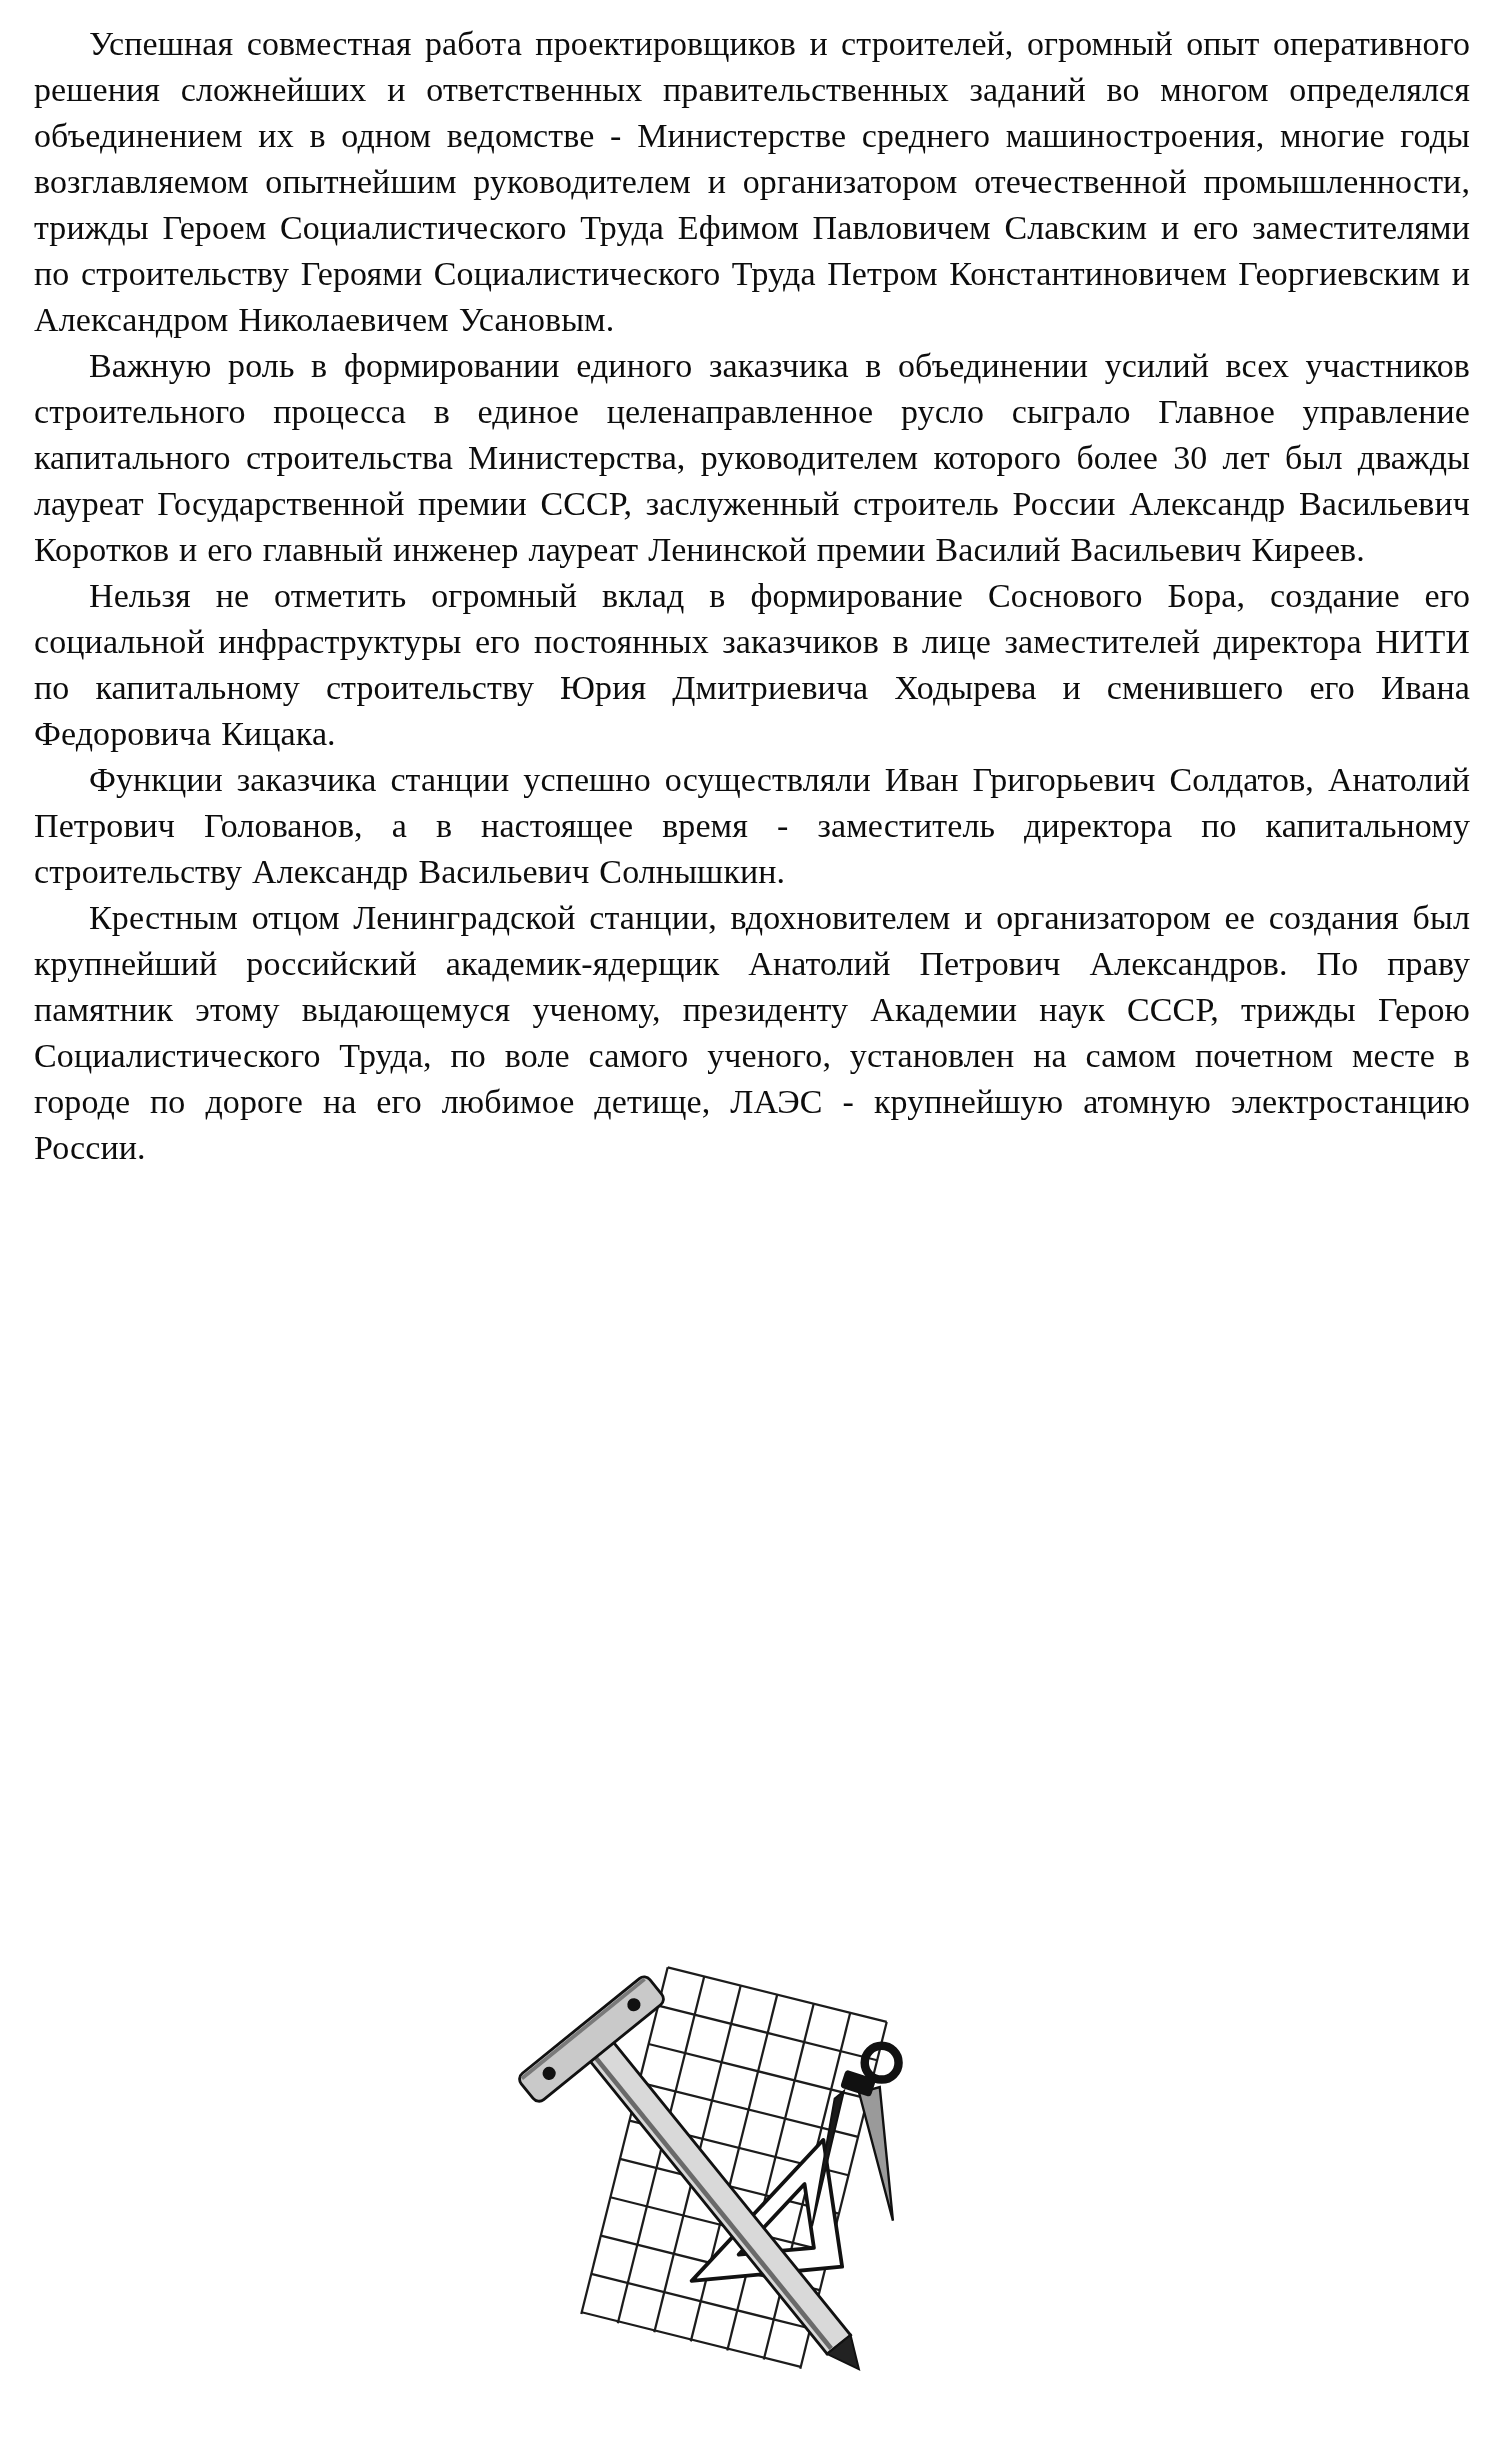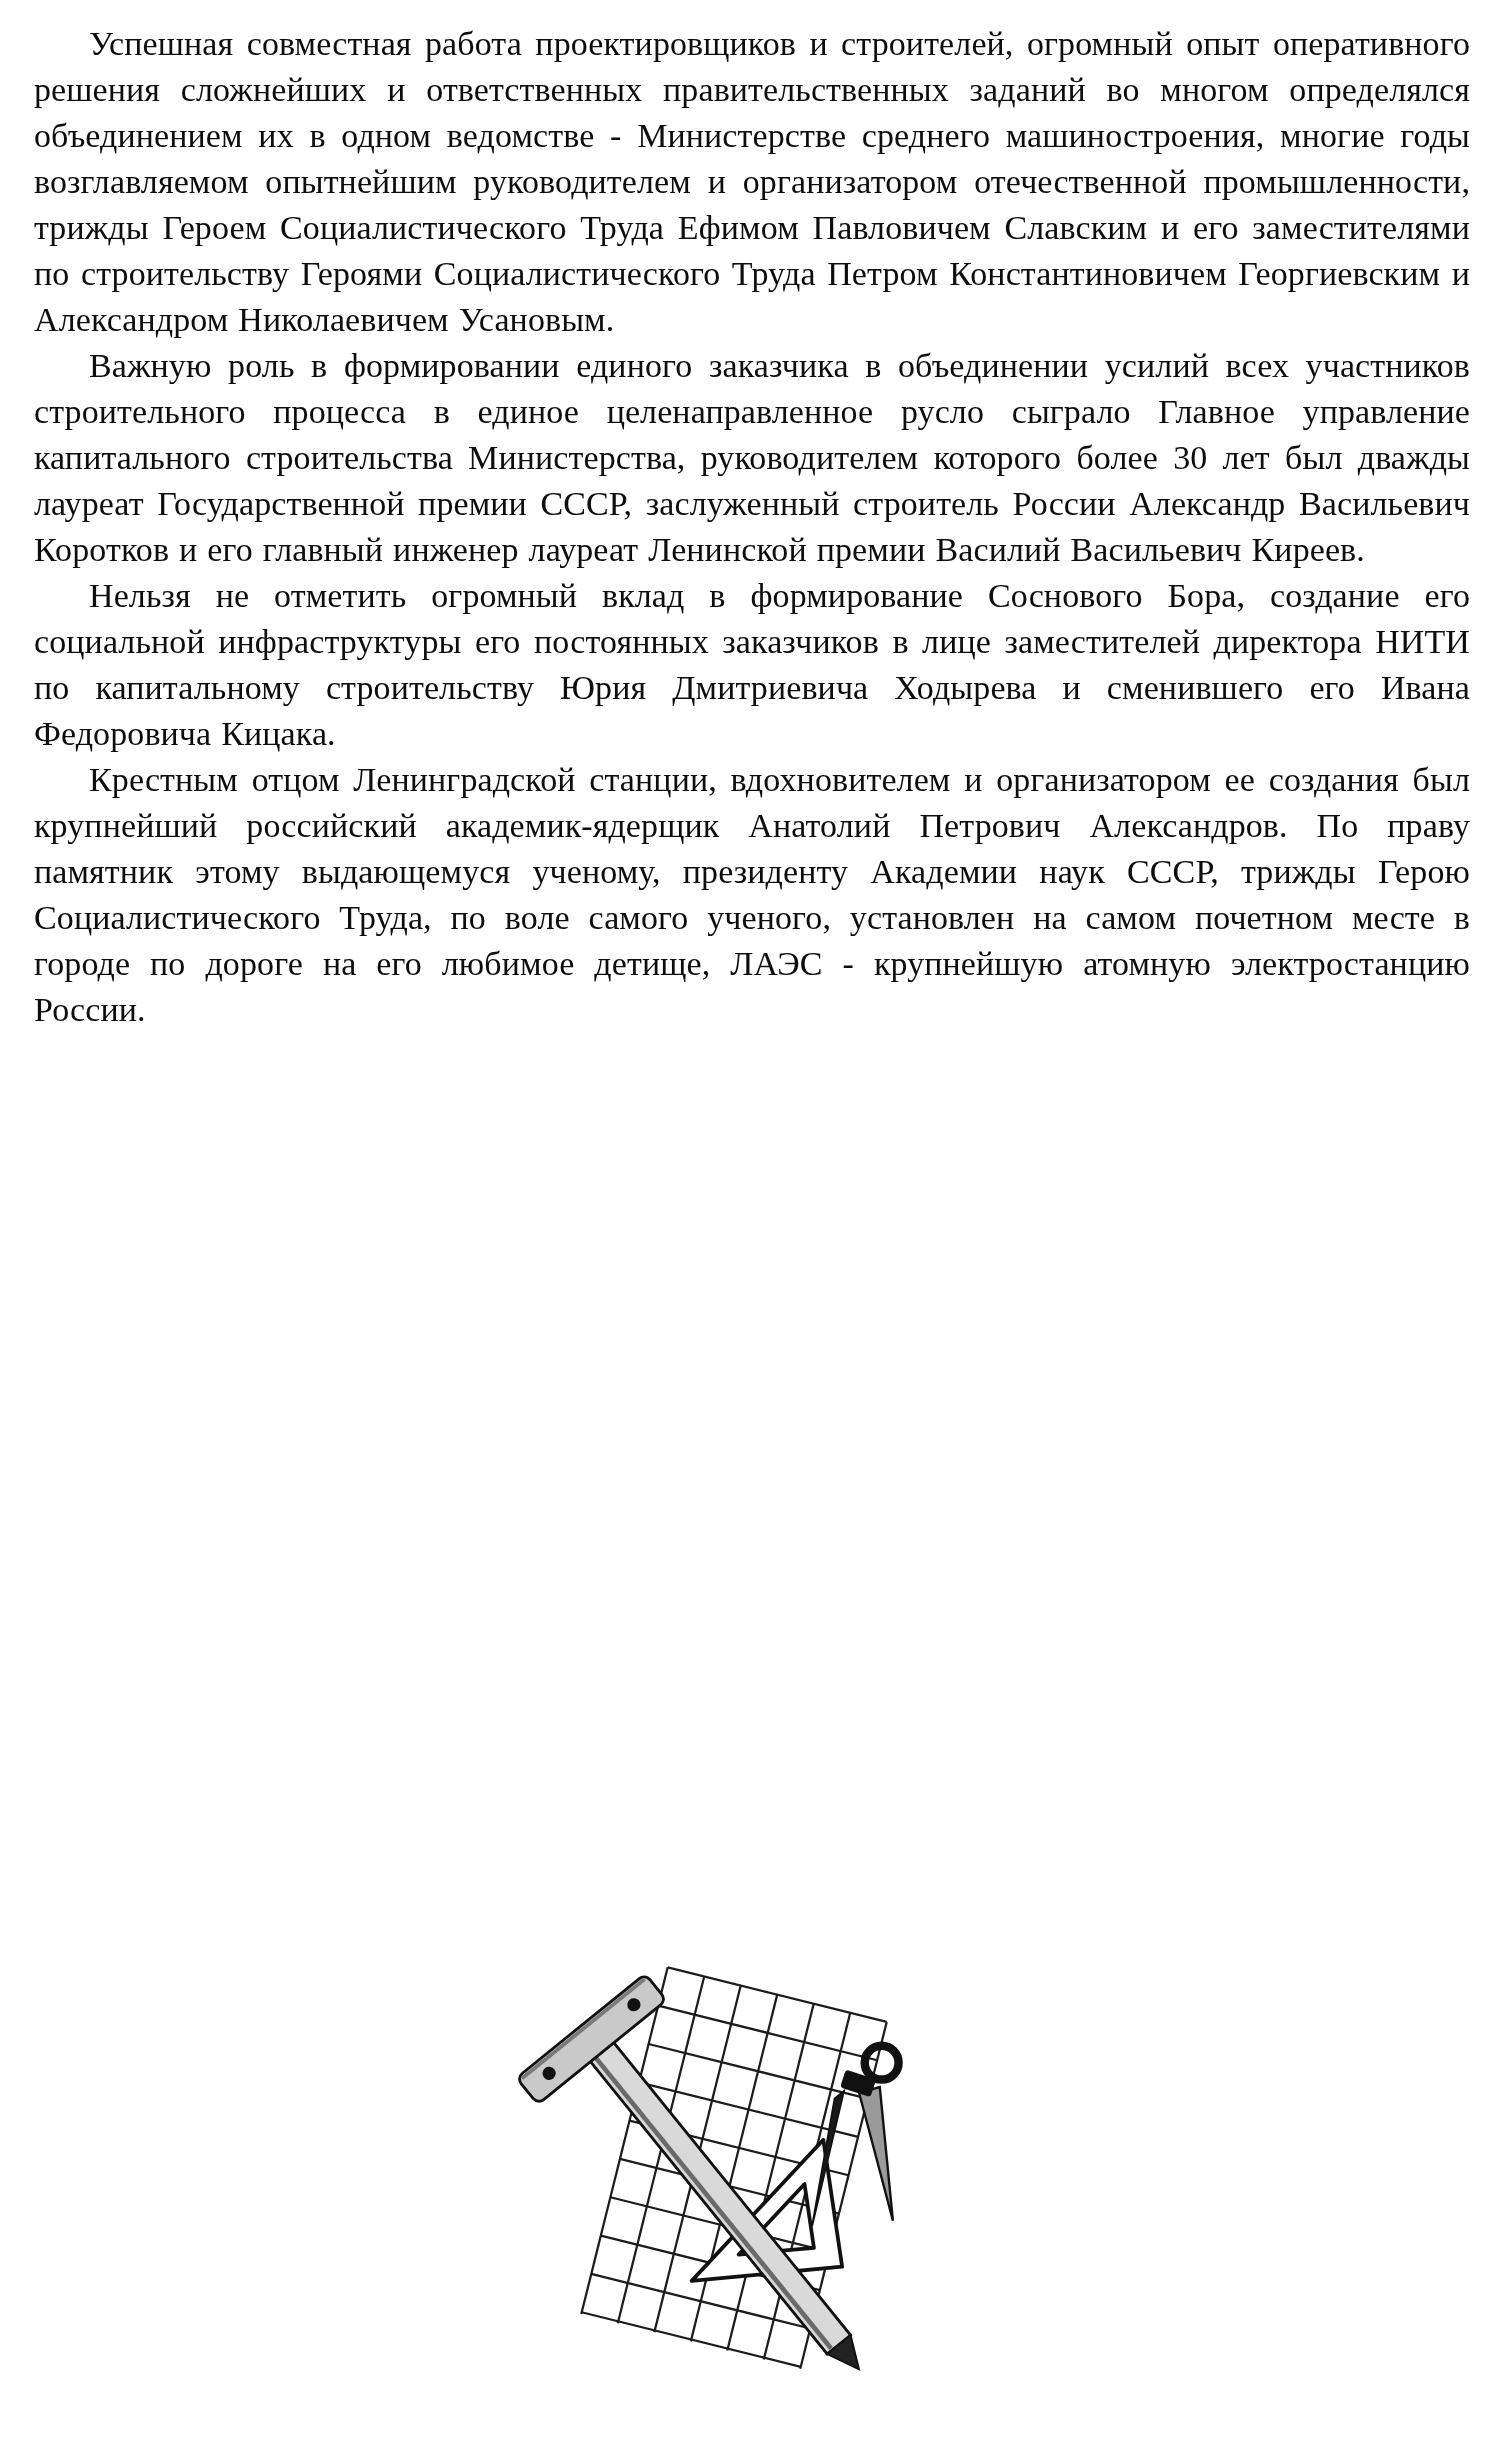--- a/index.html
+++ b/index.html
@@ -49,20 +49,21 @@
 </style>
 </head>
 <body>
 
 <div class="page">
 
   <div class="text-block">
     <p class="para">Успешная совместная работа проектировщиков и строителей, огромный опыт оперативного решения сложнейших и ответственных правительственных заданий во многом определялся объединением их в одном ведомстве - Министерстве среднего машиностроения, многие годы возглавляемом опытнейшим руководителем и организатором отечественной промышленности, трижды Героем Социалистического Труда Ефимом Павловичем Славским и его заместителями по строительству Героями Социалистического Труда Петром Константиновичем Георгиевским и Александром Николаевичем Усановым.</p>
     <p class="para">Важную роль в формировании единого заказчика в объединении усилий всех участников строительного процесса в единое целенаправленное русло сыграло Главное управление капитального строительства Министерства, руководителем которого более 30 лет был дважды лауреат Государственной премии СССР, заслуженный строитель России Александр Васильевич Коротков и его главный инженер лауреат Ленинской премии Василий Васильевич Киреев.</p>
     <p class="para">Нельзя не отметить огромный вклад в формирование Соснового Бора, создание его социальной инфраструктуры его постоянных заказчиков в лице заместителей директора НИТИ по капитальному строительству Юрия Дмитриевича Ходырева и сменившего его Ивана Федоровича Кицака.</p>
+    <p class="para">Функции заказчика станции успешно осуществляли Иван Григорьевич Солдатов, Анатолий Петрович Голованов, а в настоящее время - заместитель директора по капитальному строительству Александр Васильевич Солнышкин.</p>
     <p class="para">Крестным отцом Ленинградской станции, вдохновителем и организатором ее создания был крупнейший российский академик-ядерщик Анатолий Петрович Александров. По праву памятник этому выдающемуся ученому, президенту Академии наук СССР, трижды Герою Социалистического Труда, по воле самого ученого, установлен на самом почетном месте в городе по дороге на его любимое детище, ЛАЭС - крупнейшую атомную электростанцию России.</p>
   </div>
 
   <figure class="illustration">
     <svg viewBox="0 0 470 460" xmlns="http://www.w3.org/2000/svg" aria-hidden="true">
 
       <g transform="rotate(14 235 230)" stroke="#1c1c1c" stroke-width="2.4" fill="none">
         <line x1="115" y1="40" x2="115" y2="420"></line>
         <line x1="155" y1="40" x2="155" y2="420"></line>
         <line x1="195" y1="40" x2="195" y2="420"></line>

